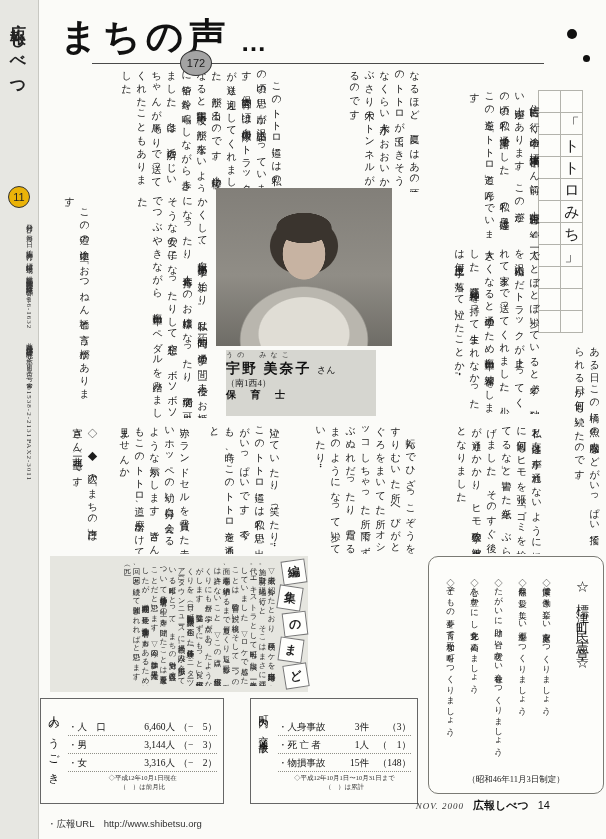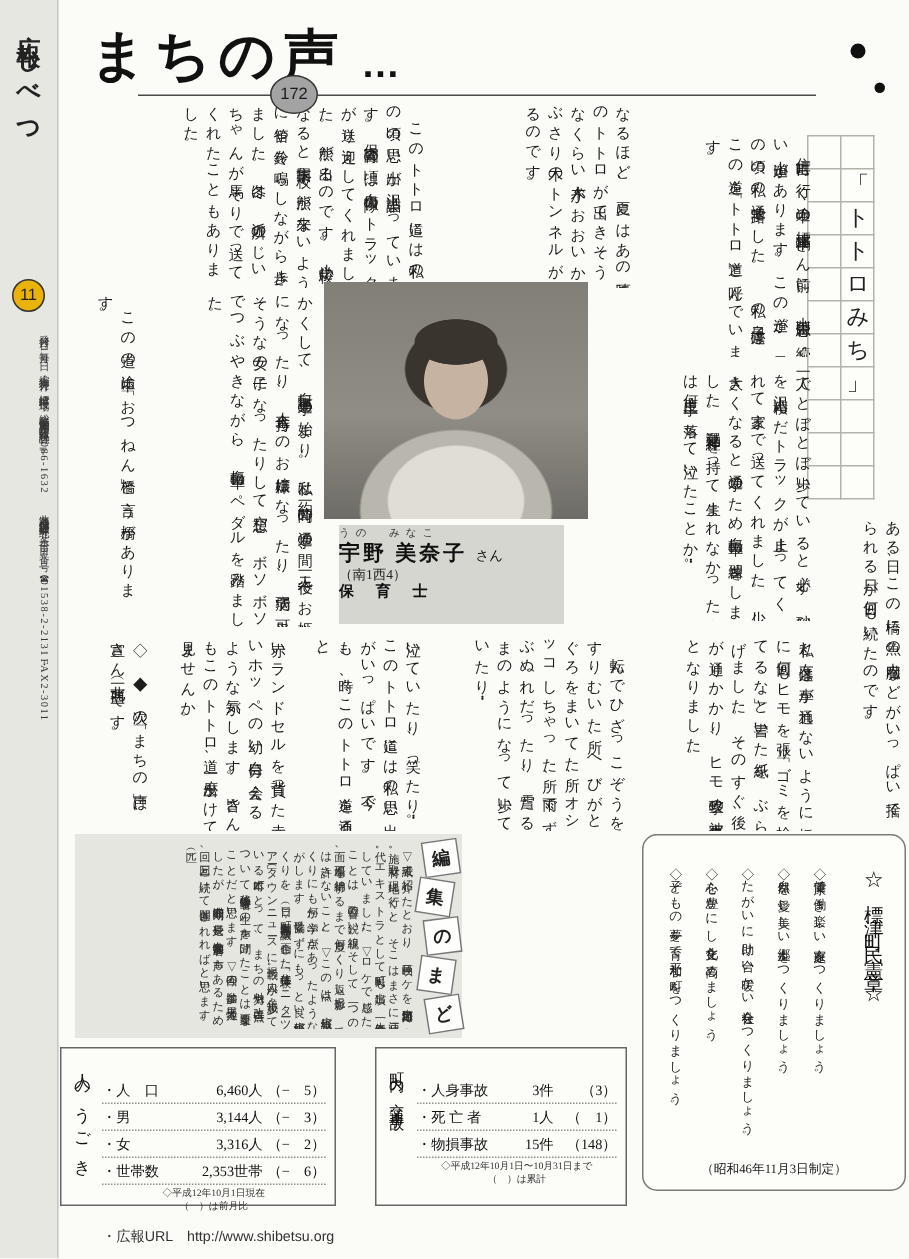--- a/index.html
+++ b/index.html
@@ -79,21 +79,21 @@
   .stlabel{position:absolute;left:5px;top:8px;font-size:11px;color:#111;}
   .poplab{letter-spacing:5px;}
   .traflab{font-size:10px;letter-spacing:3px;}
   .strows{position:absolute;left:27px;top:19px;right:6px;}
   .strow{display:flex;justify-content:space-between;align-items:baseline;border-bottom:1px dotted #909088;
          padding:2.5px 0 1.5px 0;font-size:9.5px;color:#111;}
   .strow .val{margin-left:auto;text-align:right;}
   .strow .dif{width:42px;text-align:right;}
   .stnote{font-size:6.5px;color:#333;text-align:center;line-height:8.5px;margin-top:2px;}
   
-  .f-url{position:absolute;left:68px;top:818px;font-family:"Liberation Sans",sans-serif;font-size:9.5px;color:#333;}
+  .f-url{position:absolute;left:47px;top:818px;font-family:"Liberation Sans",sans-serif;font-size:9.5px;color:#333;}
   .f-right{position:absolute;left: 400px;top:798px;width:150px;display:flex;justify-content:flex-end;
            align-items:baseline;gap:9px;}
   .f-date{font-style:italic;font-size:9px;letter-spacing:1px;color:#333;}
   .f-brand{font-family:"Liberation Sans",sans-serif;font-weight:bold;font-size:11px;color:#111;}
   .f-page{font-family:"Liberation Sans",sans-serif;font-size:11px;color:#111;}
 </style>
 </head>
 <body>
 
 <div class="page">
@@ -191,25 +191,20 @@
       <div class="strow">
         <span>・男</span>
         <span class="val">3,144人</span>
         <span class="dif">（−　3）</span>
       </div>
       <div class="strow">
         <span>・女</span>
         <span class="val">3,316人</span>
         <span class="dif">（−　2）</span>
       </div>
-      <div class="strow">
-        <span>・世帯数</span>
-        <span class="val">2,353世帯</span>
-        <span class="dif">（−　6）</span>
-      </div>
       <div class="stnote">
         <span>◇平成12年10月1日現在</span><br>
         <span>（　）は前月比</span>
       </div>
     </div>
   </div>
 
   <div class="stbox traf">
     <div class="stlabel traflab v">町内の交通事故</div>
     <div class="strows">
@@ -229,14 +224,19 @@
         <span class="dif">（148）</span>
       </div>
       <div class="stnote">
         <span>◇平成12年10月1日〜10月31日まで</span><br>
         <span>（　）は累計</span>
       </div>
     </div>
   </div>
 
   <div class="f-url">・広報URL　http://www.shibetsu.org</div>
+  <div class="f-right">
+    <span class="f-date">NOV. 2000</span>
+    <span class="f-brand">広報しべつ</span>
+    <span class="f-page">14</span>
+  </div>
 
 </div>
 
 </body></html>

